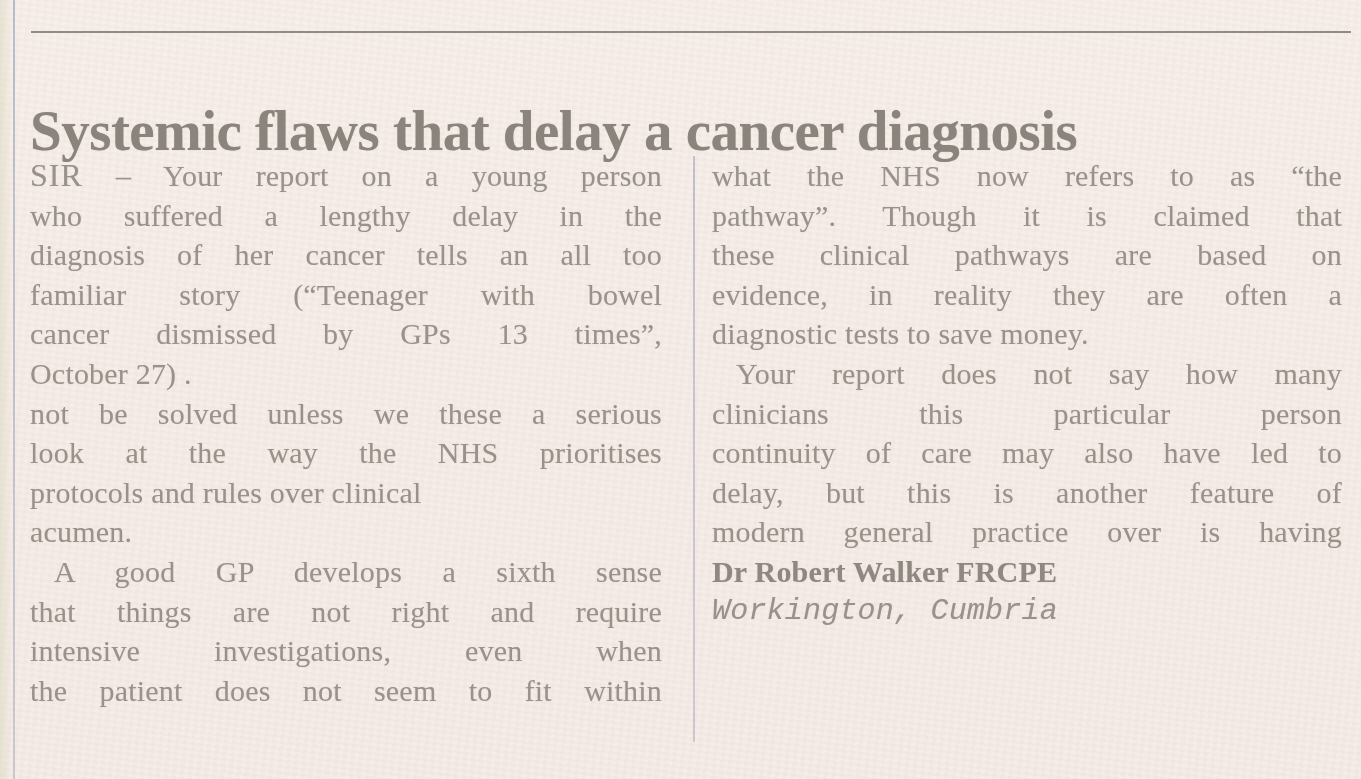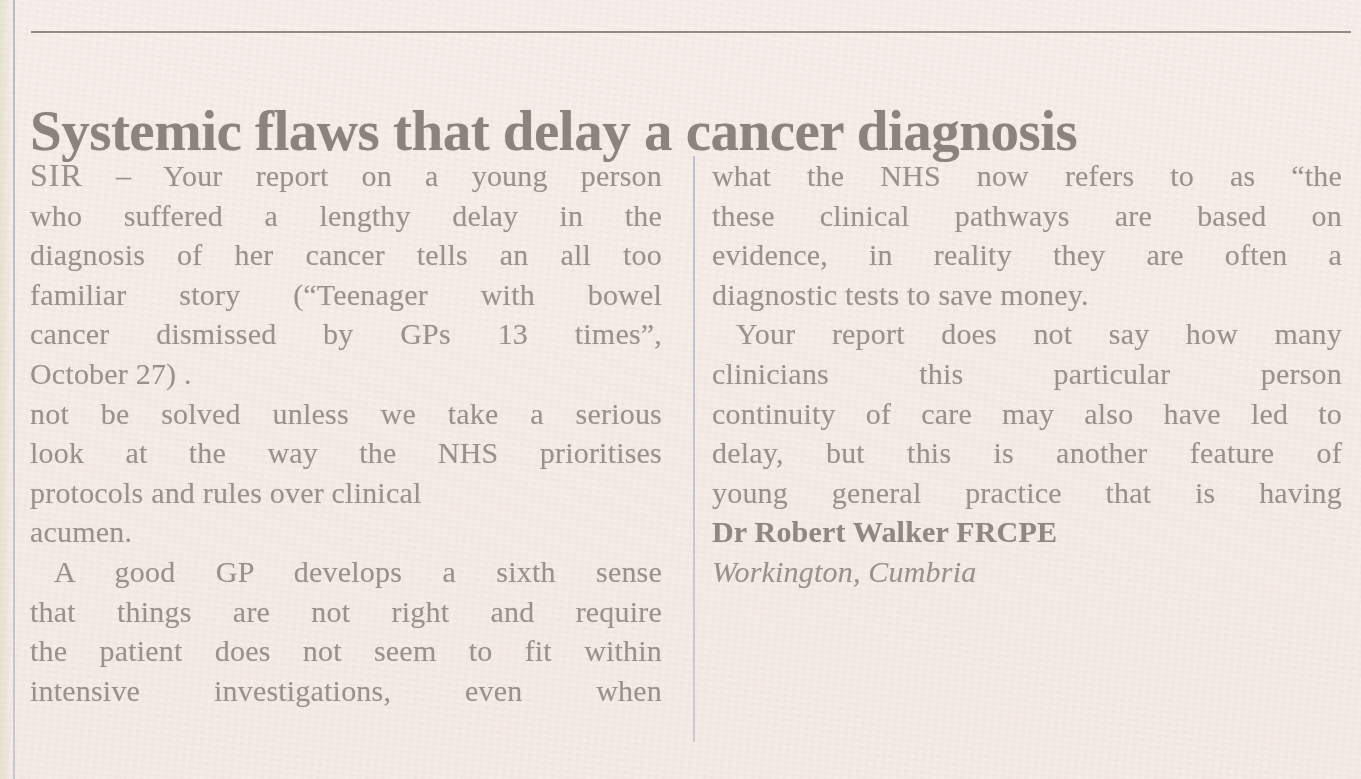--- a/index.html
+++ b/index.html
@@ -68,21 +68,21 @@
     color: #99928a;
     letter-spacing: 0.2px;
     text-shadow: 0 0 1px rgba(153,146,138,0.3);
   }
   .column.left  { left: 30px;  width: 632px; }
   .column.right { left: 712px; width: 630px; }
   .line { white-space: normal; }
   .line.fill { text-align: justify; text-align-last: justify; }
   .line.indent { padding-left: 24px; }
   .line.bold { font-weight: bold; color: #8e8880; }
-  .line.italic { font-style: italic; }
+  .line.italic { font-style: italic; font-family: Liberation Mono, monospace; }
   .sc {
     font-size: 32px;
     letter-spacing: 1px;
   }
 </style>
 </head>
 <body>
 
 <div class="page">
   <div class="edge-tint"></div>
@@ -93,36 +93,37 @@
 
   <div class="col-divider"></div>
 
   <div class="column left">
       <div class="line fill"><span class="sc">SIR</span> – Your report on a young person</div>
       <div class="line fill">who suffered a lengthy delay in the</div>
       <div class="line fill">diagnosis of her cancer tells an all too</div>
       <div class="line fill">familiar story (“Teenager with bowel</div>
       <div class="line fill">cancer dismissed by GPs 13 times”,</div>
       <div class="line end">October 27) .</div>
-      <div class="line fill">not be solved unless we take a serious</div>
+      <div class="line fill">not be solved unless we these a serious</div>
       <div class="line fill">look at the way the NHS prioritises</div>
       <div class="line end">protocols and rules over clinical</div>
       <div class="line end">acumen.</div>
       <div class="line fill indent">A good GP develops a sixth sense</div>
       <div class="line fill">that things are not right and require</div>
+      <div class="line fill">intensive investigations, even when</div>
       <div class="line fill">the patient does not seem to fit within</div>
-      <div class="line fill">intensive investigations, even when</div>
     </div>
 
   <div class="column right">
       <div class="line fill">what the NHS now refers to as “the</div>
+      <div class="line fill">pathway”. Though it is claimed that</div>
       <div class="line fill">these clinical pathways are based on</div>
       <div class="line fill">evidence, in reality they are often a</div>
       <div class="line end">diagnostic tests to save money.</div>
       <div class="line fill indent">Your report does not say how many</div>
       <div class="line fill">clinicians this particular person</div>
       <div class="line fill">continuity of care may also have led to</div>
       <div class="line fill">delay, but this is another feature of</div>
-      <div class="line fill">young general practice that is having</div>
+      <div class="line fill">modern general practice over is having</div>
       <div class="line end bold">Dr Robert Walker FRCPE</div>
       <div class="line end italic">Workington, Cumbria</div>
     </div>
 </div>
 
 </body></html>

